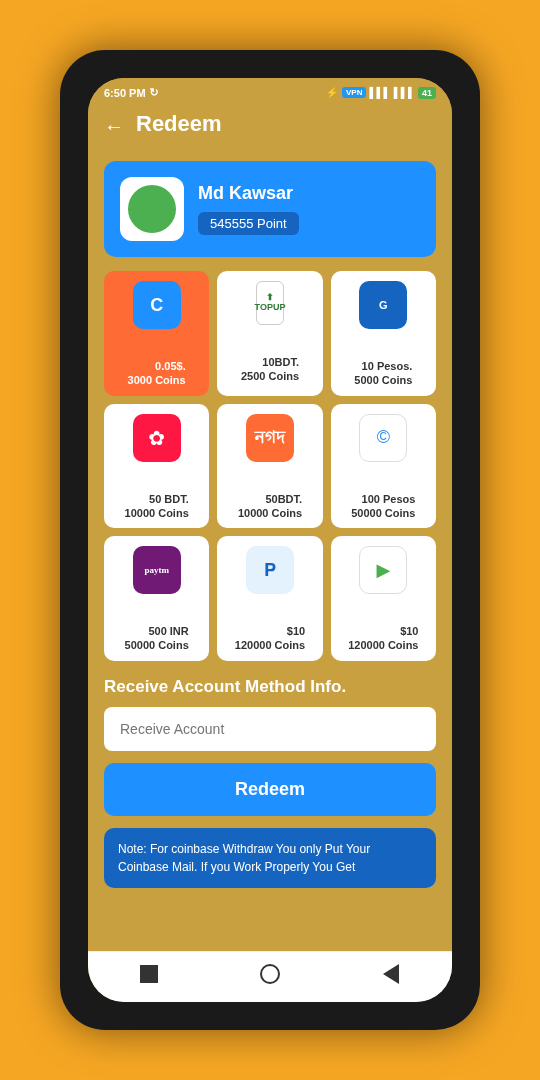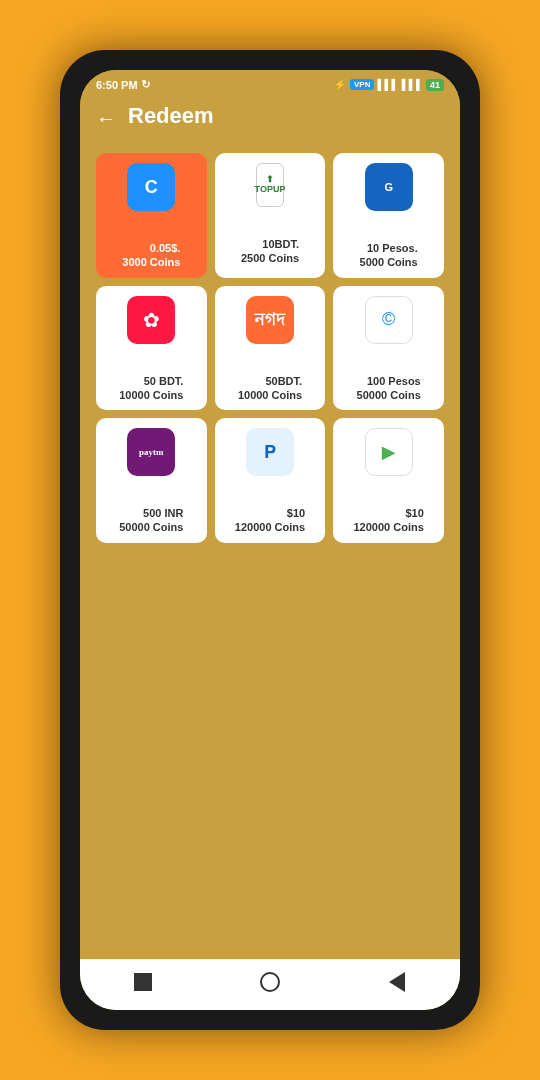--- a/index.html
+++ b/index.html
@@ -16,21 +16,21 @@
       height: 1080px;
       display: flex;
       justify-content: center;
       align-items: center;
     }
     .phone {
       width: 420px;
       height: 980px;
       background: #1a1a1a;
       border-radius: 45px;
-      padding: 20px;
+      padding: 28px;
       box-shadow: 0 0 40px rgba(0,0,0,0.5);
       position: relative;
     }
     .phone-inner {
       width: 100%;
       height: 100%;
       background: #C8A040;
       border-radius: 36px;
       overflow: hidden;
       display: flex;
@@ -271,20 +271,29 @@
         </div>
       </div>
 
       <div class="header">
         <span class="back-btn">←</span>
         <span class="header-title">Redeem</span>
       </div>
 
       <div class="scroll-content">
 
+        <div class="profile-card">
+          <div class="avatar">
+            <div class="avatar-circle"></div>
+          </div>
+          <div class="profile-info">
+            <span class="profile-name">Md Kawsar</span>
+            <span class="points-badge">545555 Point</span>
+          </div>
+        </div>
 
         <div class="grid">
 
           <div class="grid-item active">
             <div class="icon-box icon-coinbase">C</div>
             <span class="item-label white">0.05$.<br>3000 Coins</span>
           </div>
 
           <div class="grid-item">
             <div class="topup-icon-inner">⬆ TOPUP</div>
@@ -321,20 +330,28 @@
             <span class="item-label">$10<br>120000 Coins</span>
           </div>
 
           <div class="grid-item">
             <div class="icon-box icon-gplay">▶</div>
             <span class="item-label">$10<br>120000 Coins</span>
           </div>
 
         </div>
 
+        <div>
+          <div class="section-title">Receive Account Method Info.</div>
+          <input class="input-field" type="text" placeholder="Receive Account" style="">
+          <button class="redeem-btn">Redeem</button>
+          <div class="note-box">
+            <span>Note: For coinbase Withdraw You only Put Your Coinbase Mail. If you Work Properly You Get</span>
+          </div>
+        </div>
       </div>
 
       <div class="nav-bar">
         <div class="nav-icon">
           <div class="nav-square"></div>
         </div>
         <div class="nav-icon">
           <div class="nav-circle"></div>
         </div>
         <div class="nav-icon">

